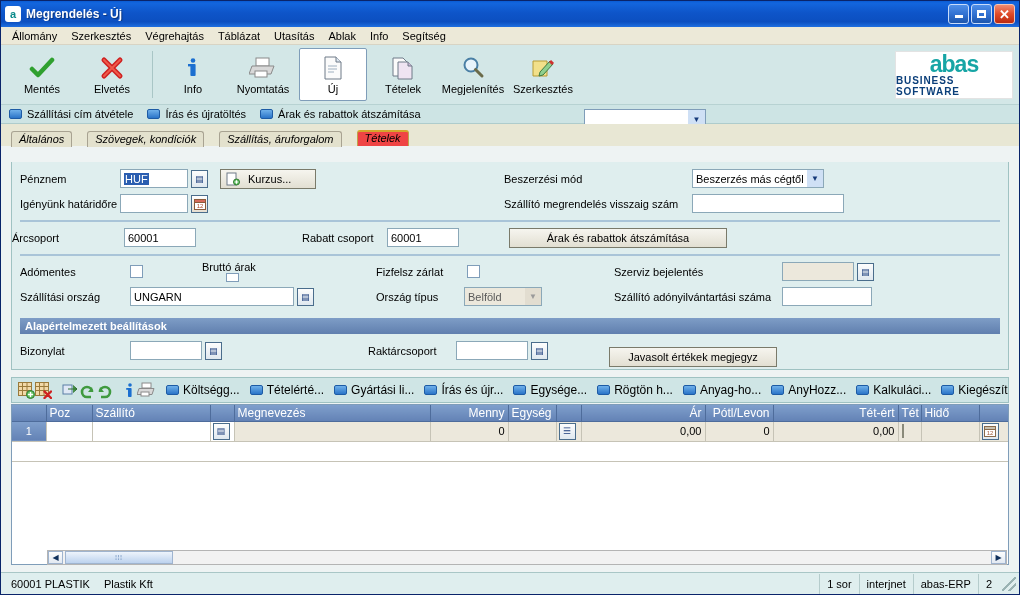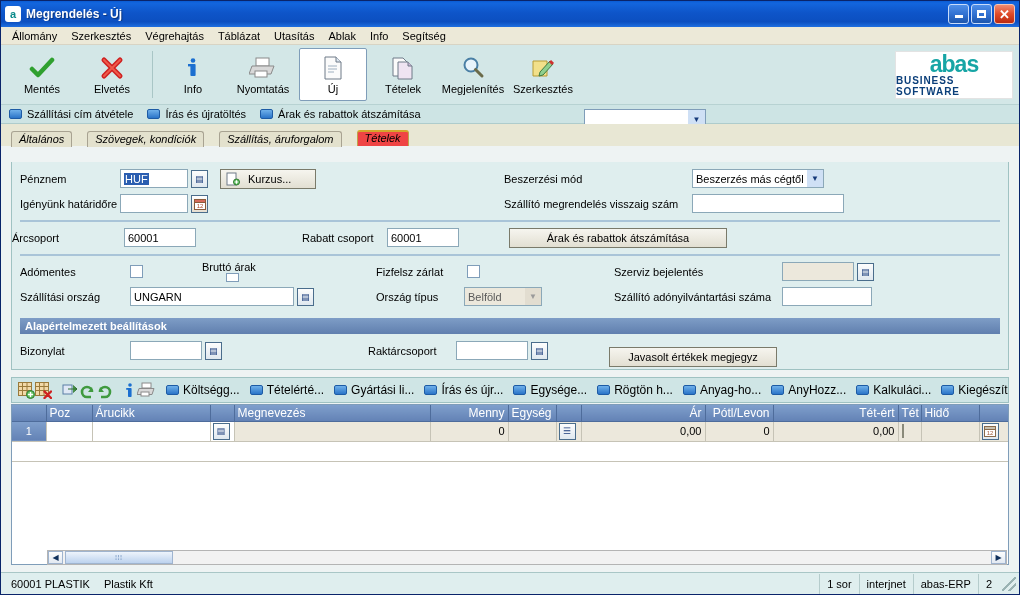--- a/index.html
+++ b/index.html
@@ -743,21 +743,21 @@
           <col style="width:125px">
           <col style="width:23px">
         <col style="width:58px">
           <col style="width:29px">
           <col style="width:64px">
       </colgroup>
       <thead>
         <tr>
           <th></th>
           <th>Poz</th>
-          <th>Árucikk</th>
+          <th>Szállító</th>
           <th></th>
           <th>Megnevezés</th>
           <th class="r">Menny</th>
           <th>Egység</th>
           <th></th>
           <th class="r">Ár</th>
           <th class="r">Pótl/Levon</th>
           <th class="r">Tét-ért</th>
           <th>Tét</th>
           <th>Hidő</th>

